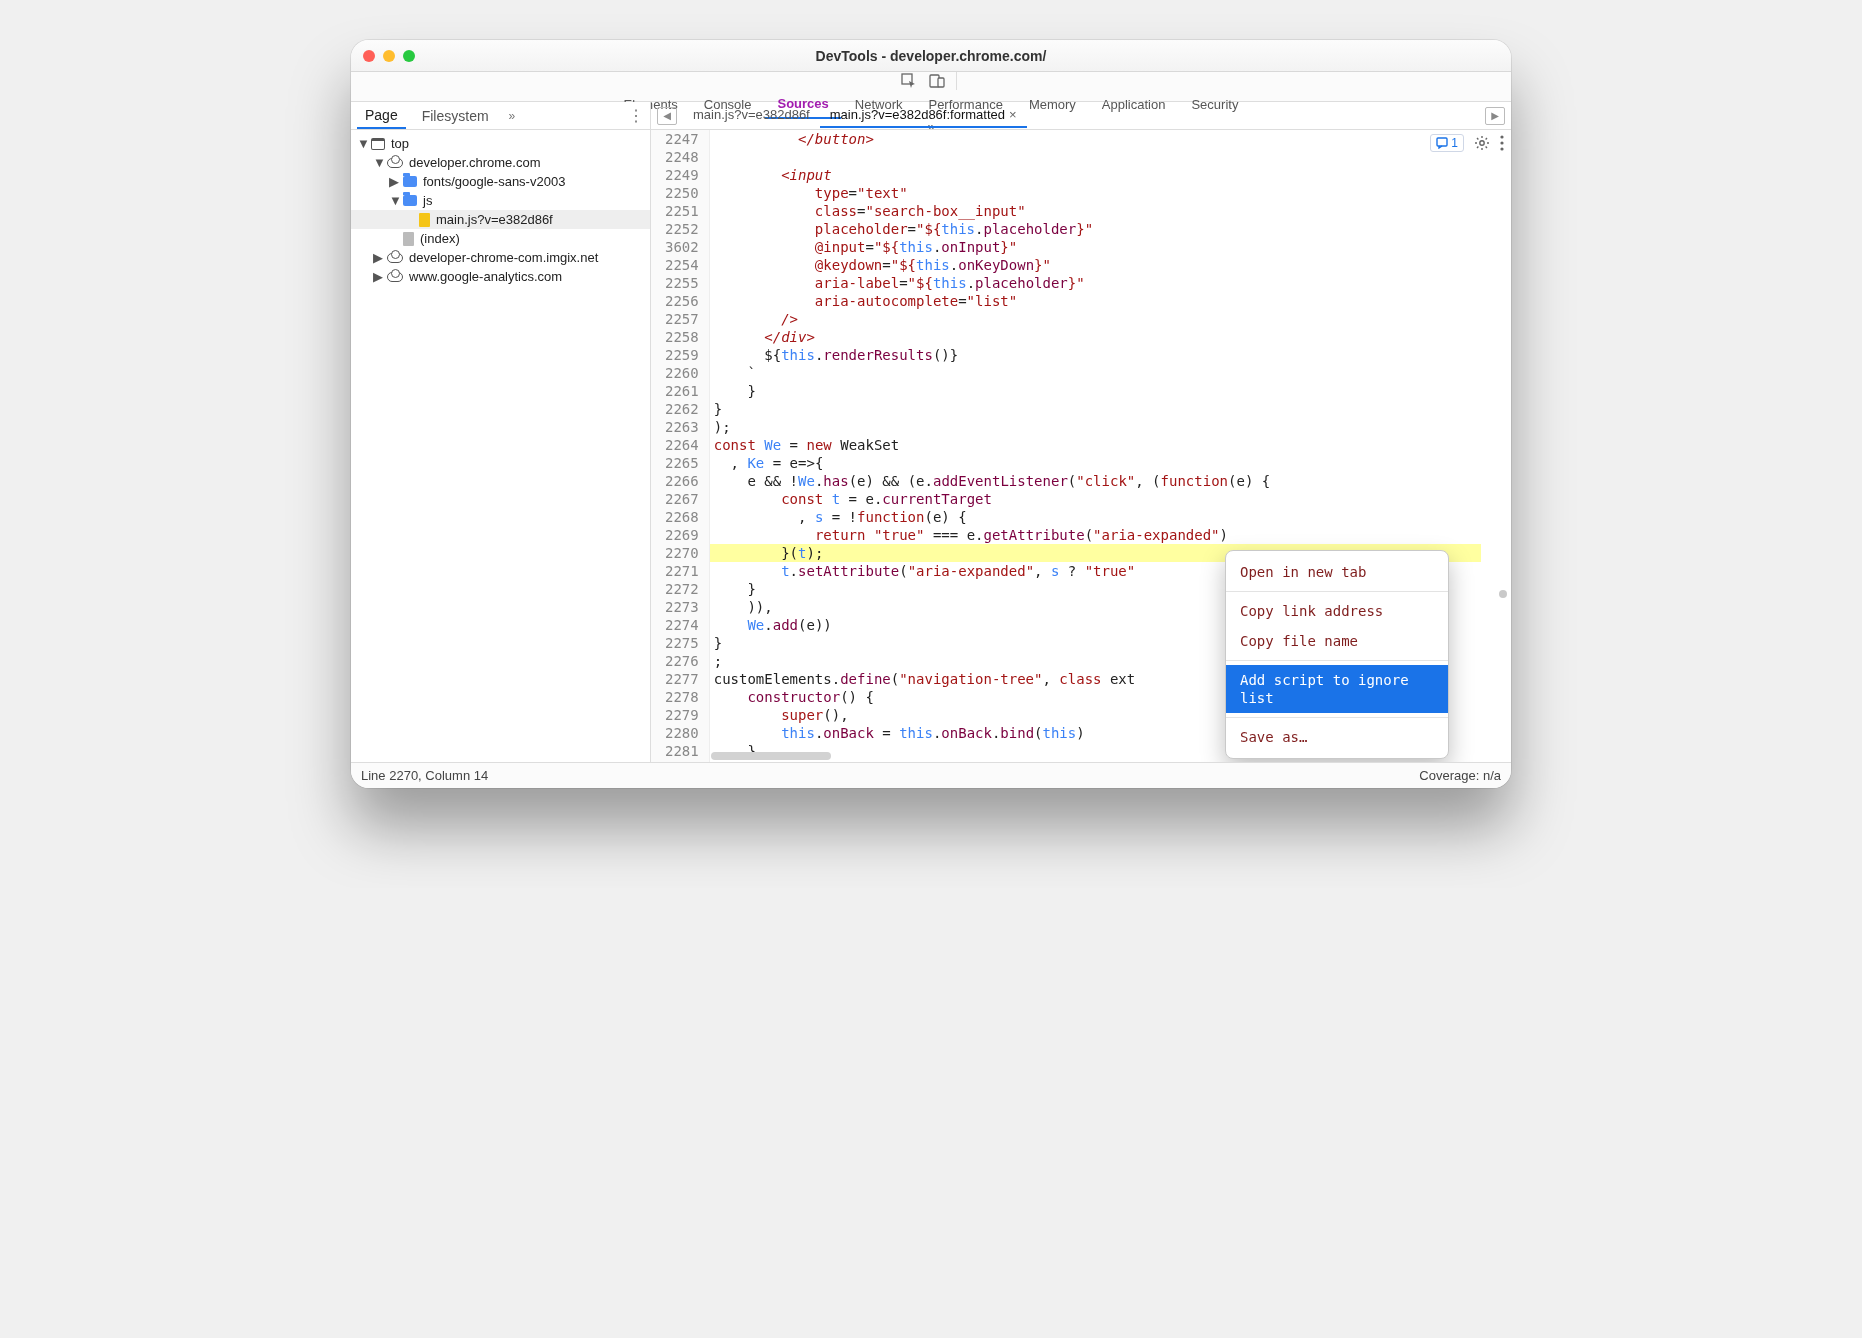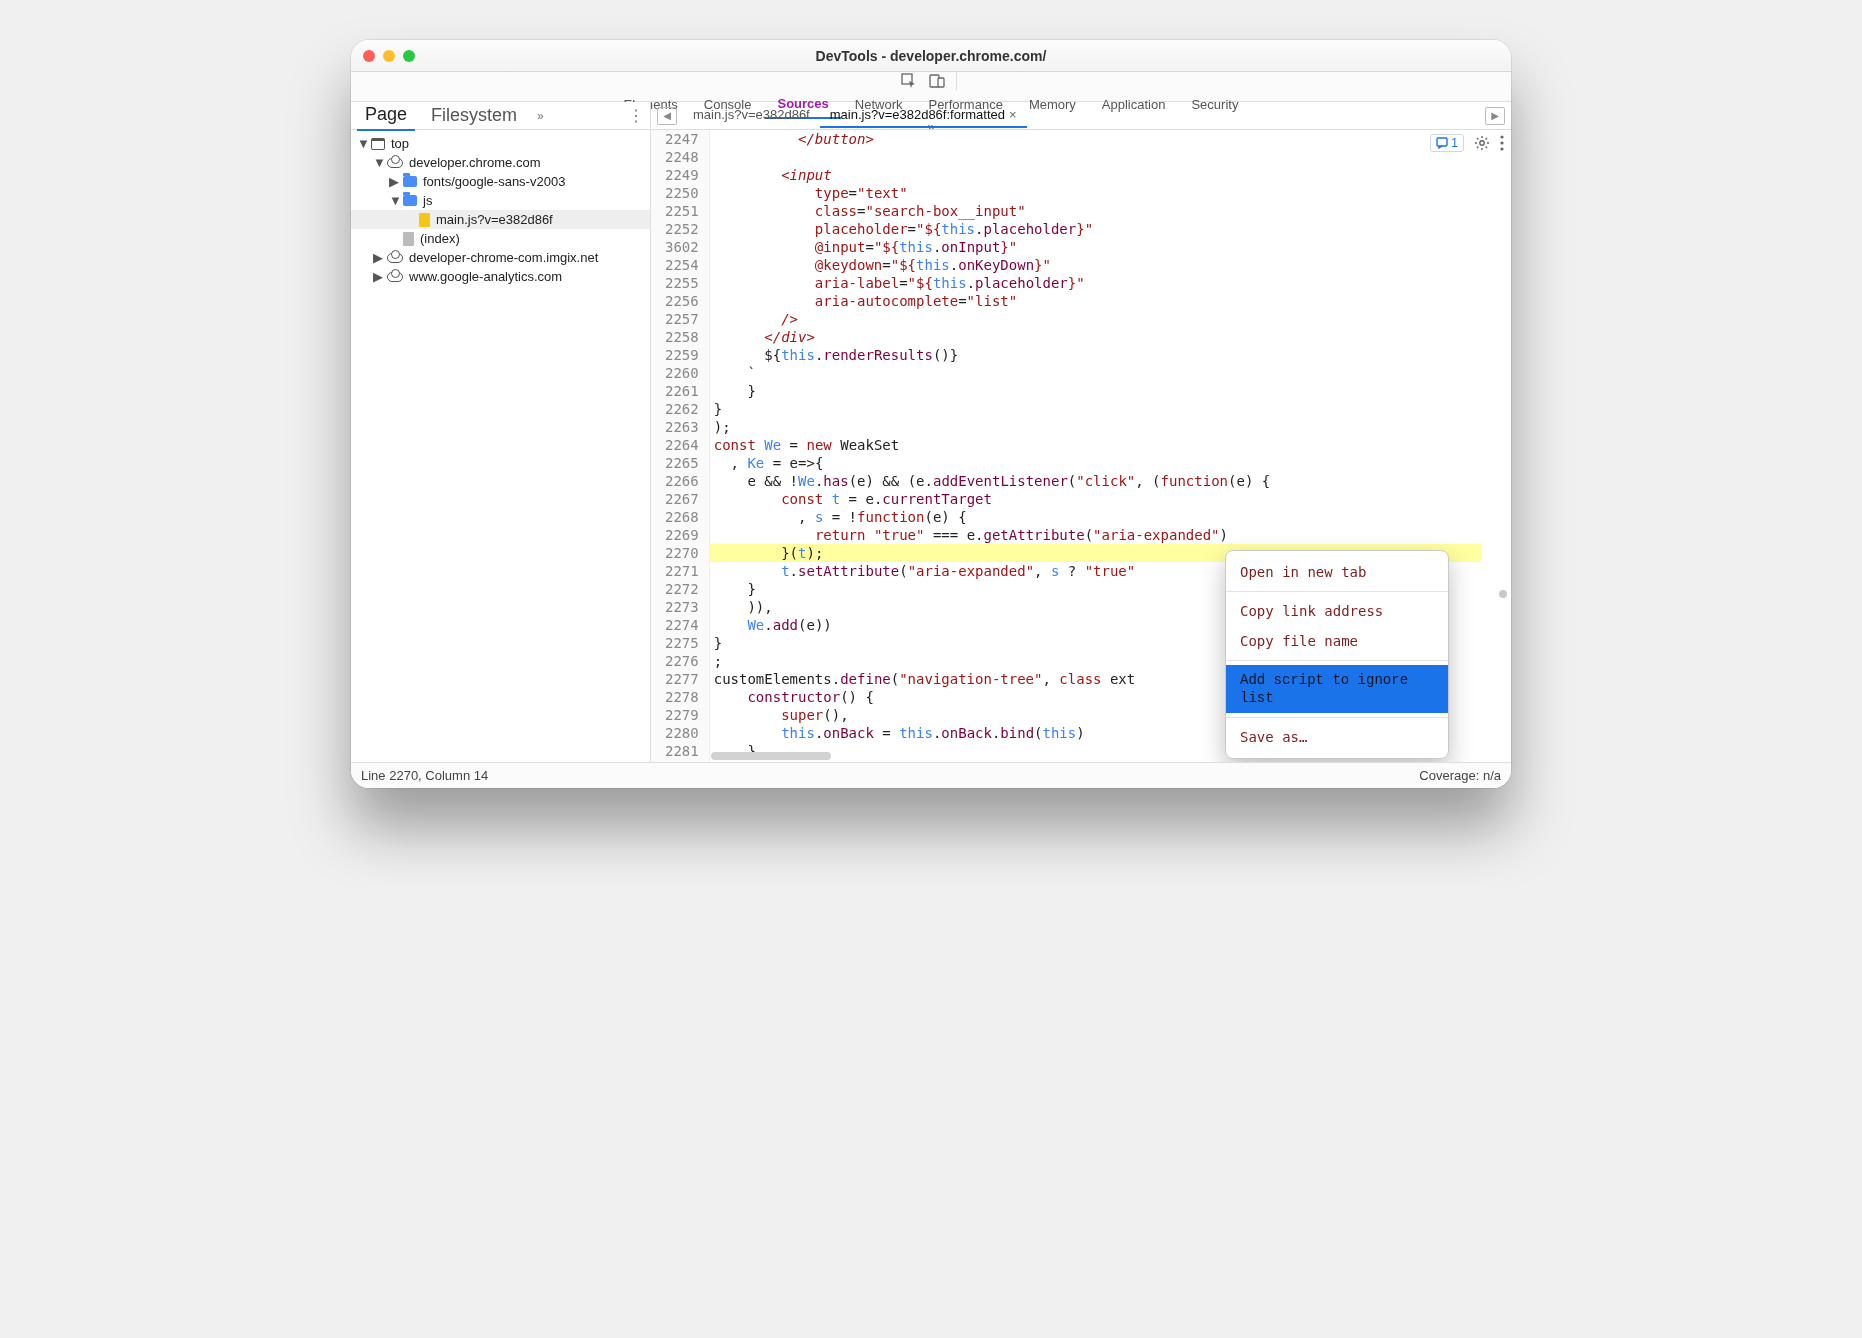--- a/index.html
+++ b/index.html
@@ -47,21 +47,21 @@
 .tb-icon{width:18px;height:18px;display:inline-flex;align-items:center;justify-content:center;color:#666;}
 .tabs{display:flex;gap:2px;align-items:center;flex:1;}
 .tab{padding:6px 12px;color:#555;cursor:default;}
 .tab.active{color:#a21caf;border-bottom:2px solid #1a73e8;font-weight:700;}
 .tb-right{display:flex;align-items:center;gap:10px;margin-left:auto;}
 .issue-badge{display:inline-flex;align-items:center;gap:3px;border:1px solid #cfd7e6;background:#fff;border-radius:3px;padding:1px 5px;color:#1a73e8;font-size:12px;}
 .gear,.dots{color:#666;}
 .body { display:flex; height: 660px; }
 .sidebar { width: 300px; border-right:1px solid #ddd; display:flex; flex-direction:column; background:#fff;}
 .side-head{height:28px;border-bottom:1px solid #ddd;display:flex;align-items:center;padding:0 6px;gap:8px;}
-.side-tab{padding:4px 8px;font-size:18px;color:#555;}
+.side-tab{padding:4px 8px;font-size:14px;color:#555;}
 .side-tab.active{color:#222;border-bottom:2px solid #1a73e8;}
 .side-more{margin-left:4px;color:#777;}
 .side-menu{margin-left:auto;color:#777;font-size:16px;}
 .tree{flex:1;overflow:auto;font-size:13px;color:#222;padding-top:4px;}
 .tree-row{display:flex;align-items:center;gap:6px;padding:2px 6px;white-space:nowrap;}
 .tree-row.sel{background:#eee;}
 .indent0{padding-left:6px}.indent1{padding-left:22px}.indent2{padding-left:38px}.indent3{padding-left:54px}
 .caret{width:8px;display:inline-block;text-align:center;color:#555;}
 .icon-window{display:inline-block;width:14px;height:12px;border:1px solid #555;border-top:3px solid #555;border-radius:2px;}
 .icon-cloud{display:inline-block;width:16px;height:10px;border:1px solid #555;border-radius:6px;position:relative;}
@@ -95,21 +95,21 @@
   right:62px; top:420px;
   width:224px;
   background:#fff;
   border:1px solid #c9c9c9;
   border-radius:8px;
   box-shadow:0 10px 24px rgba(0,0,0,.25);
   padding:6px 0;
   font-size:14px;
 }
 .ctx-item{padding:6px 14px;color:#7f1d1d;}
-.ctx-item.hl{background:#1a73e8;color:#0f172a;font-family:Liberation Mono, monospace;}
+.ctx-item.hl{background:#1a73e8;color:#ffffff;}
 .ctx-sep{height:1px;background:#e3e3e3;margin:4px 0;}
 .vscroll-dot{position:absolute;right:4px;top:460px;width:8px;height:8px;border-radius:50%;background:#c9c9c9;}
 .status{height:26px;border-top:1px solid #ddd;display:flex;align-items:center;padding:0 10px;font-size:13px;color:#444;background:#fbfbfb;}
 .status .right{margin-left:auto;color:#444;}
 svg{display:block}
 </style>
 </head>
 <body>
 
 <div class="window">

